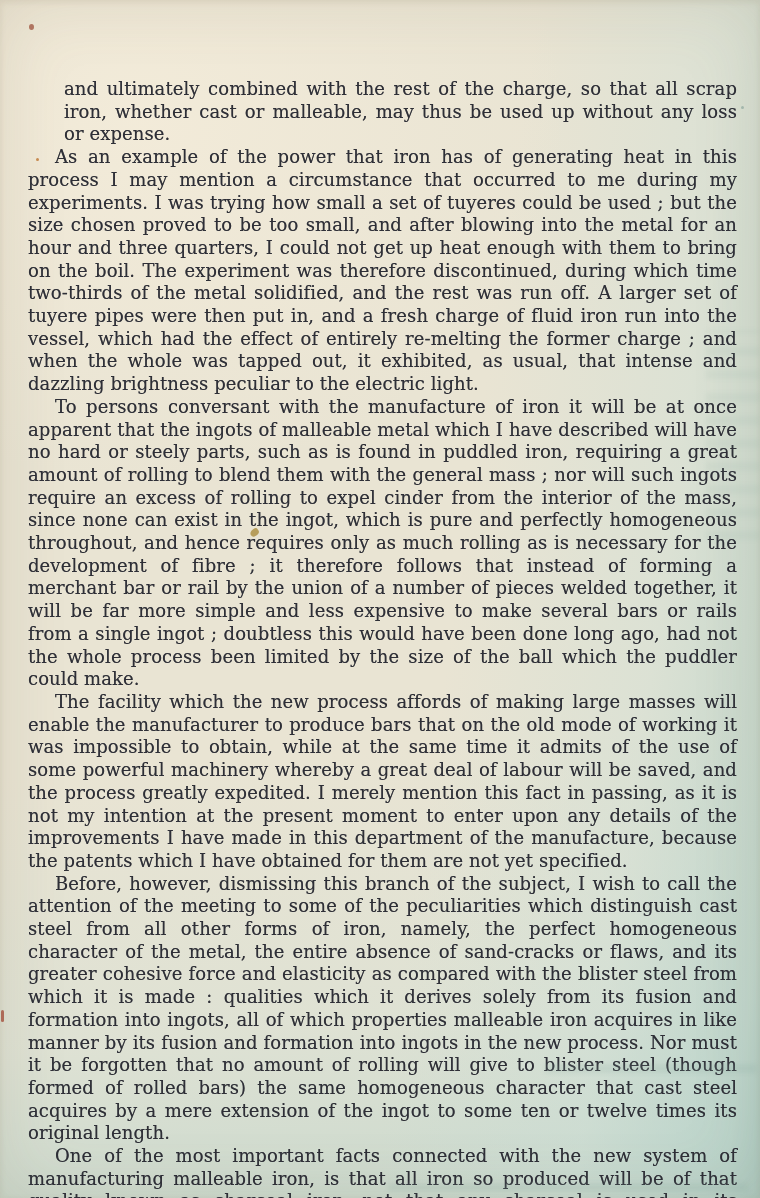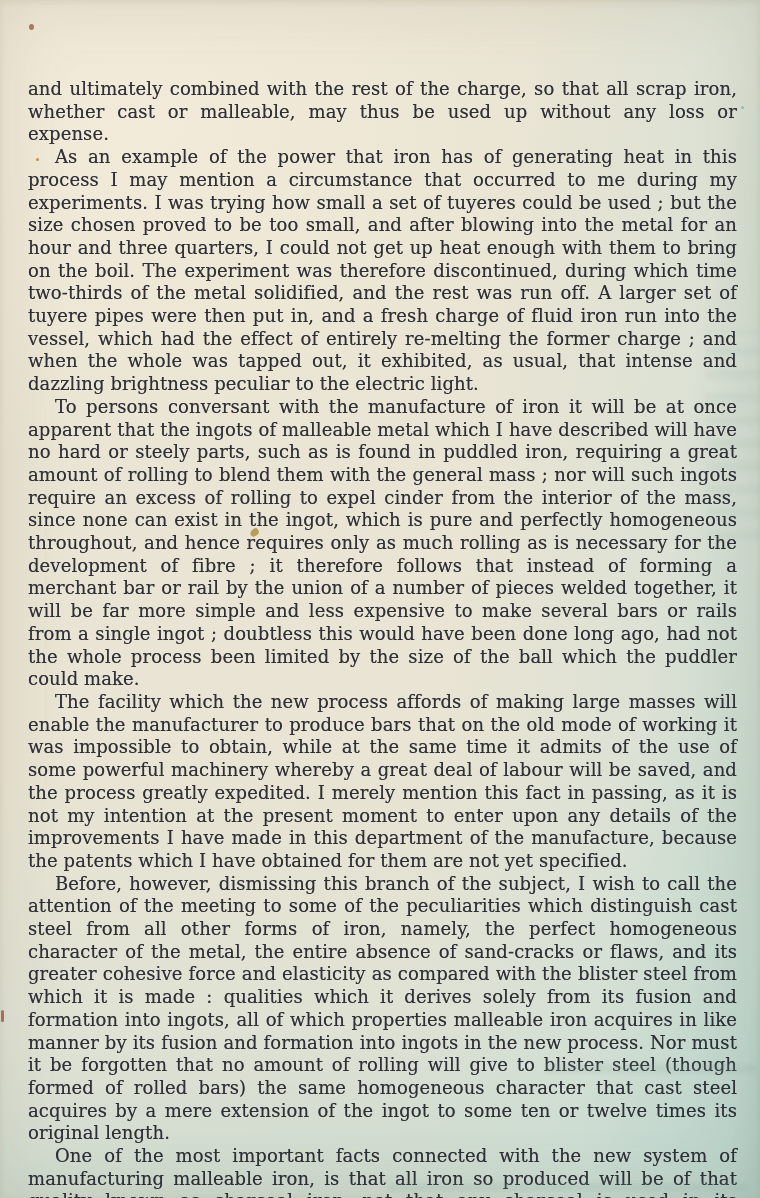--- a/index.html
+++ b/index.html
@@ -48,20 +48,21 @@
     letter-spacing: 0.1px;
     text-shadow: 0 0 0.4px rgba(46, 47, 55, 0.55);
   }
   .para {
     margin: 0;
     padding: 0;
     text-indent: 27px;
   }
   .para.flush {
     text-indent: 0;
+    margin-left: 36px;
   }
 
   
   .show-through {
     position: absolute;
     pointer-events: none;
     background: repeating-linear-gradient(
       0deg,
       rgba(137, 168, 158, 0.38) 0px, rgba(137, 168, 158, 0.38) 9px,
       rgba(137, 168, 158, 0) 9px, rgba(137, 168, 158, 0) 23px);

